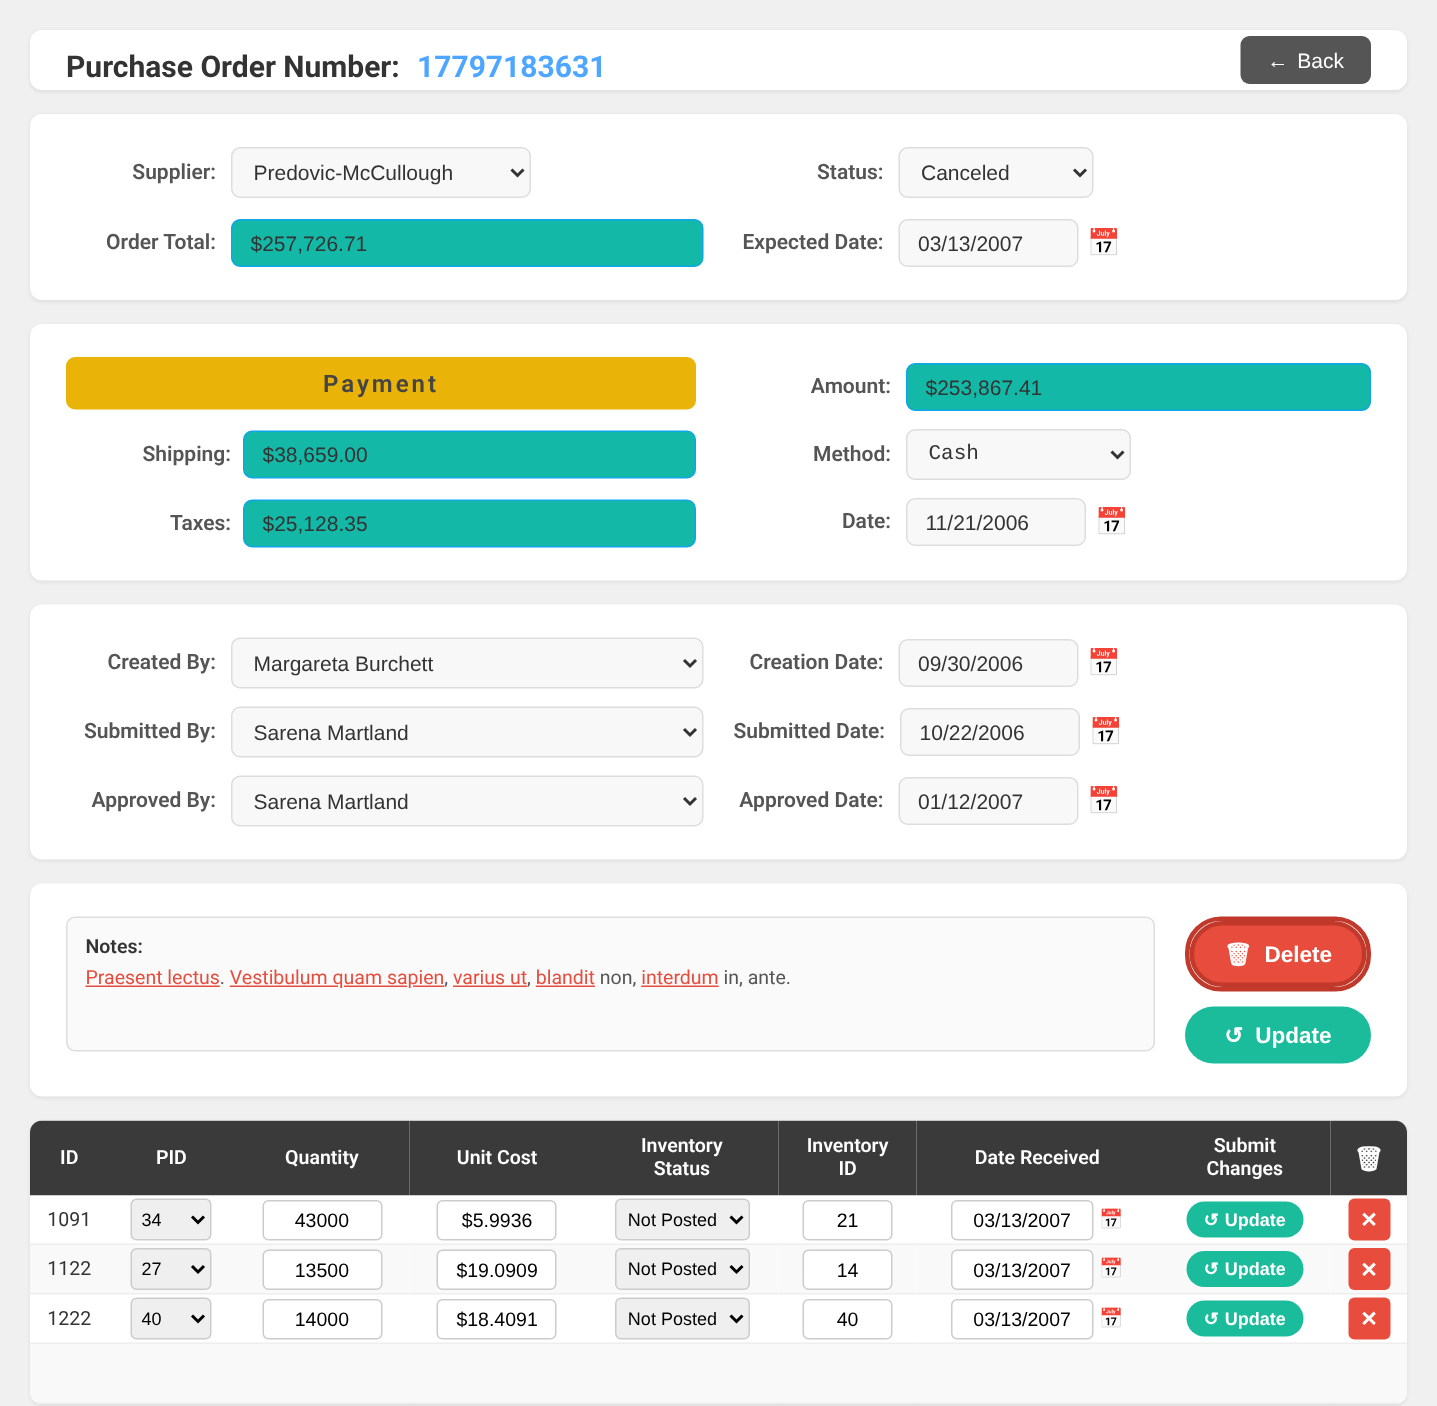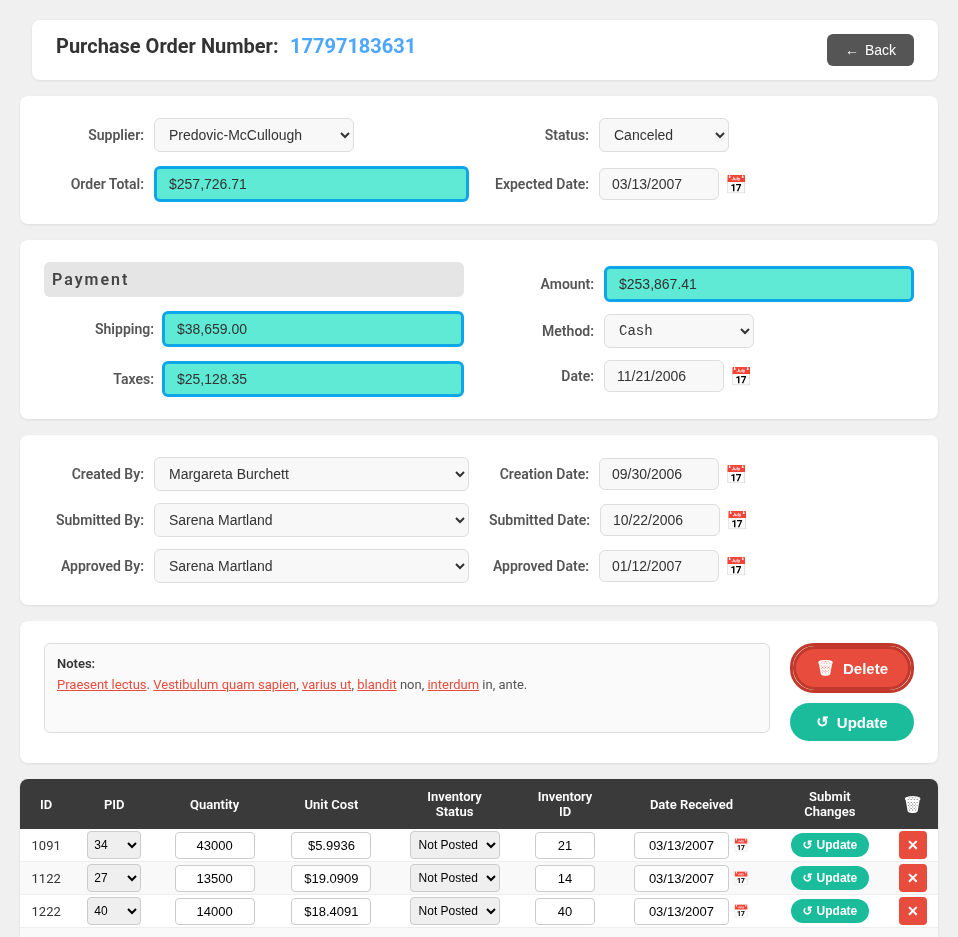--- a/index.html
+++ b/index.html
@@ -17,24 +17,23 @@
     .card {
       background: #fff;
       border-radius: 8px;
       padding: 22px 24px;
       margin-bottom: 16px;
       box-shadow: 0 1px 3px rgba(0,0,0,0.08);
     }
     
     .header-card {
       display: flex;
-      align-items: flex-start;
+      align-items: flex-end;
       justify-content: space-between;
-      padding: 14px 24px;
-      margin-left: 12px;
+      padding: 4px 24px;
     }
     .po-title {
       font-size: 20px;
       font-weight: 700;
       color: #333;
     }
     .po-number {
       color: #4da6ff;
       font-size: 20px;
       font-weight: 700;
@@ -60,26 +59,26 @@
       gap: 8px;
     }
     .form-row:last-child { margin-bottom: 0; }
     .form-label {
       font-weight: 600;
       color: #555;
       min-width: 110px;
       text-align: right;
     }
     .form-input {
-      border: 3px solid #0ea5e9;
+      border: 1px solid #0ea5e9;
       border-radius: 6px;
       padding: 7px 12px;
       font-size: 14px;
       color: #333;
-      background: #5eead4;
+      background: #14b8a6;
       min-width: 200px;
     }
     .form-select {
       border: 1px solid #ddd;
       border-radius: 6px;
       padding: 7px 10px;
       font-size: 14px;
       color: #333;
       background: #f8f8f8;
       cursor: pointer;
@@ -107,23 +106,23 @@
       background: #f8f8f8;
       width: 120px;
     }
     .cal-icon {
       font-size: 18px;
       color: #555;
       cursor: pointer;
     }
     
     .payment-header {
-      background: #e5e5e5;
+      background: #eab308;
       border-radius: 6px;
-      text-align: left;
+      text-align: center;
       padding: 8px;
       font-size: 16px;
       font-weight: 600;
       letter-spacing: 2px;
       color: #444;
       margin-bottom: 14px;
     }
     
     .notes-section {
       display: flex;

